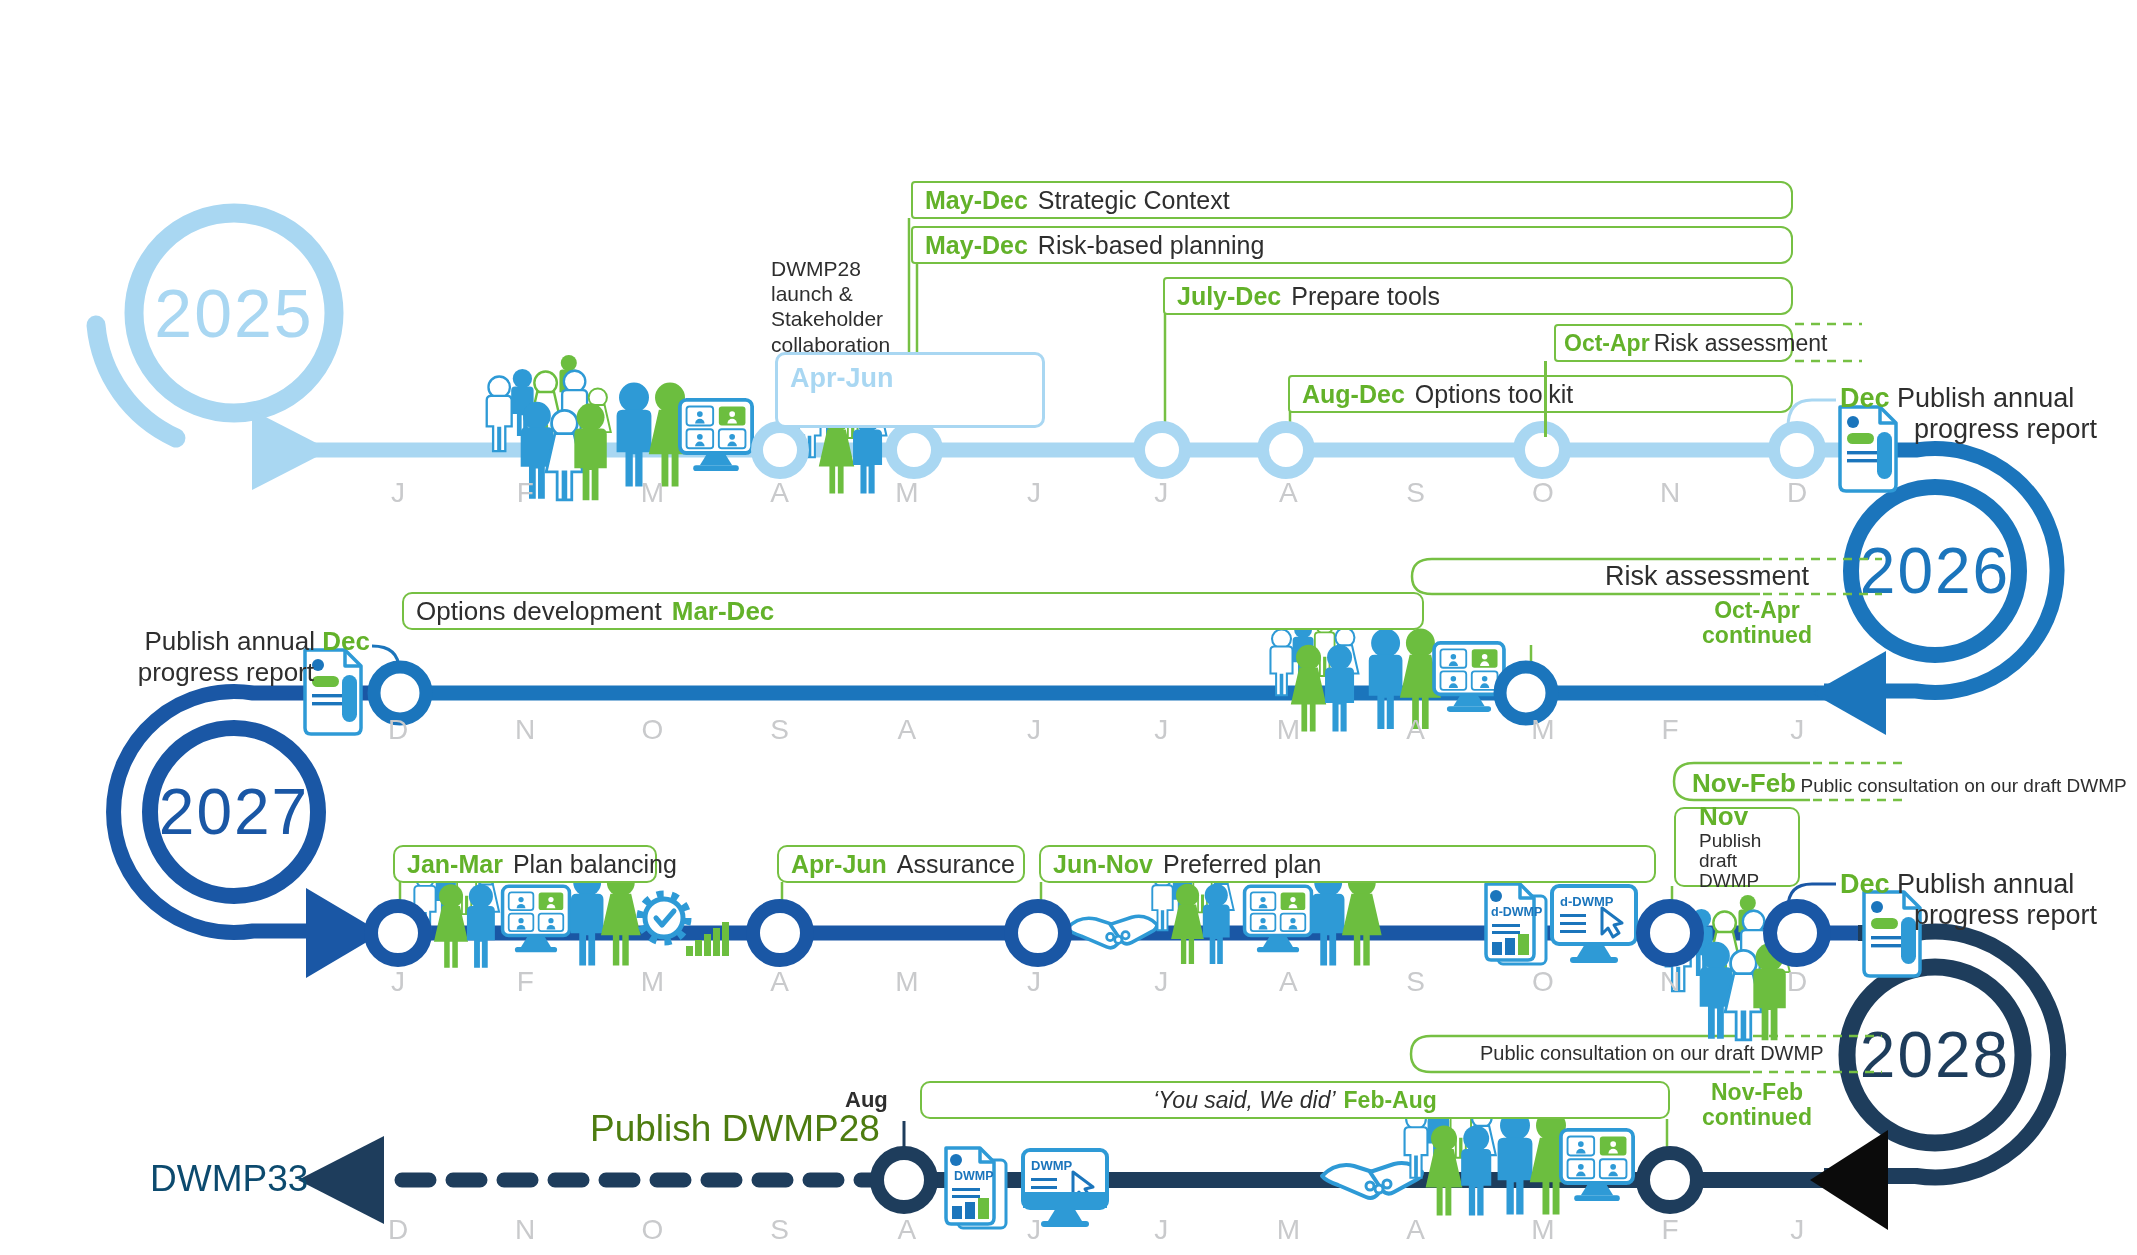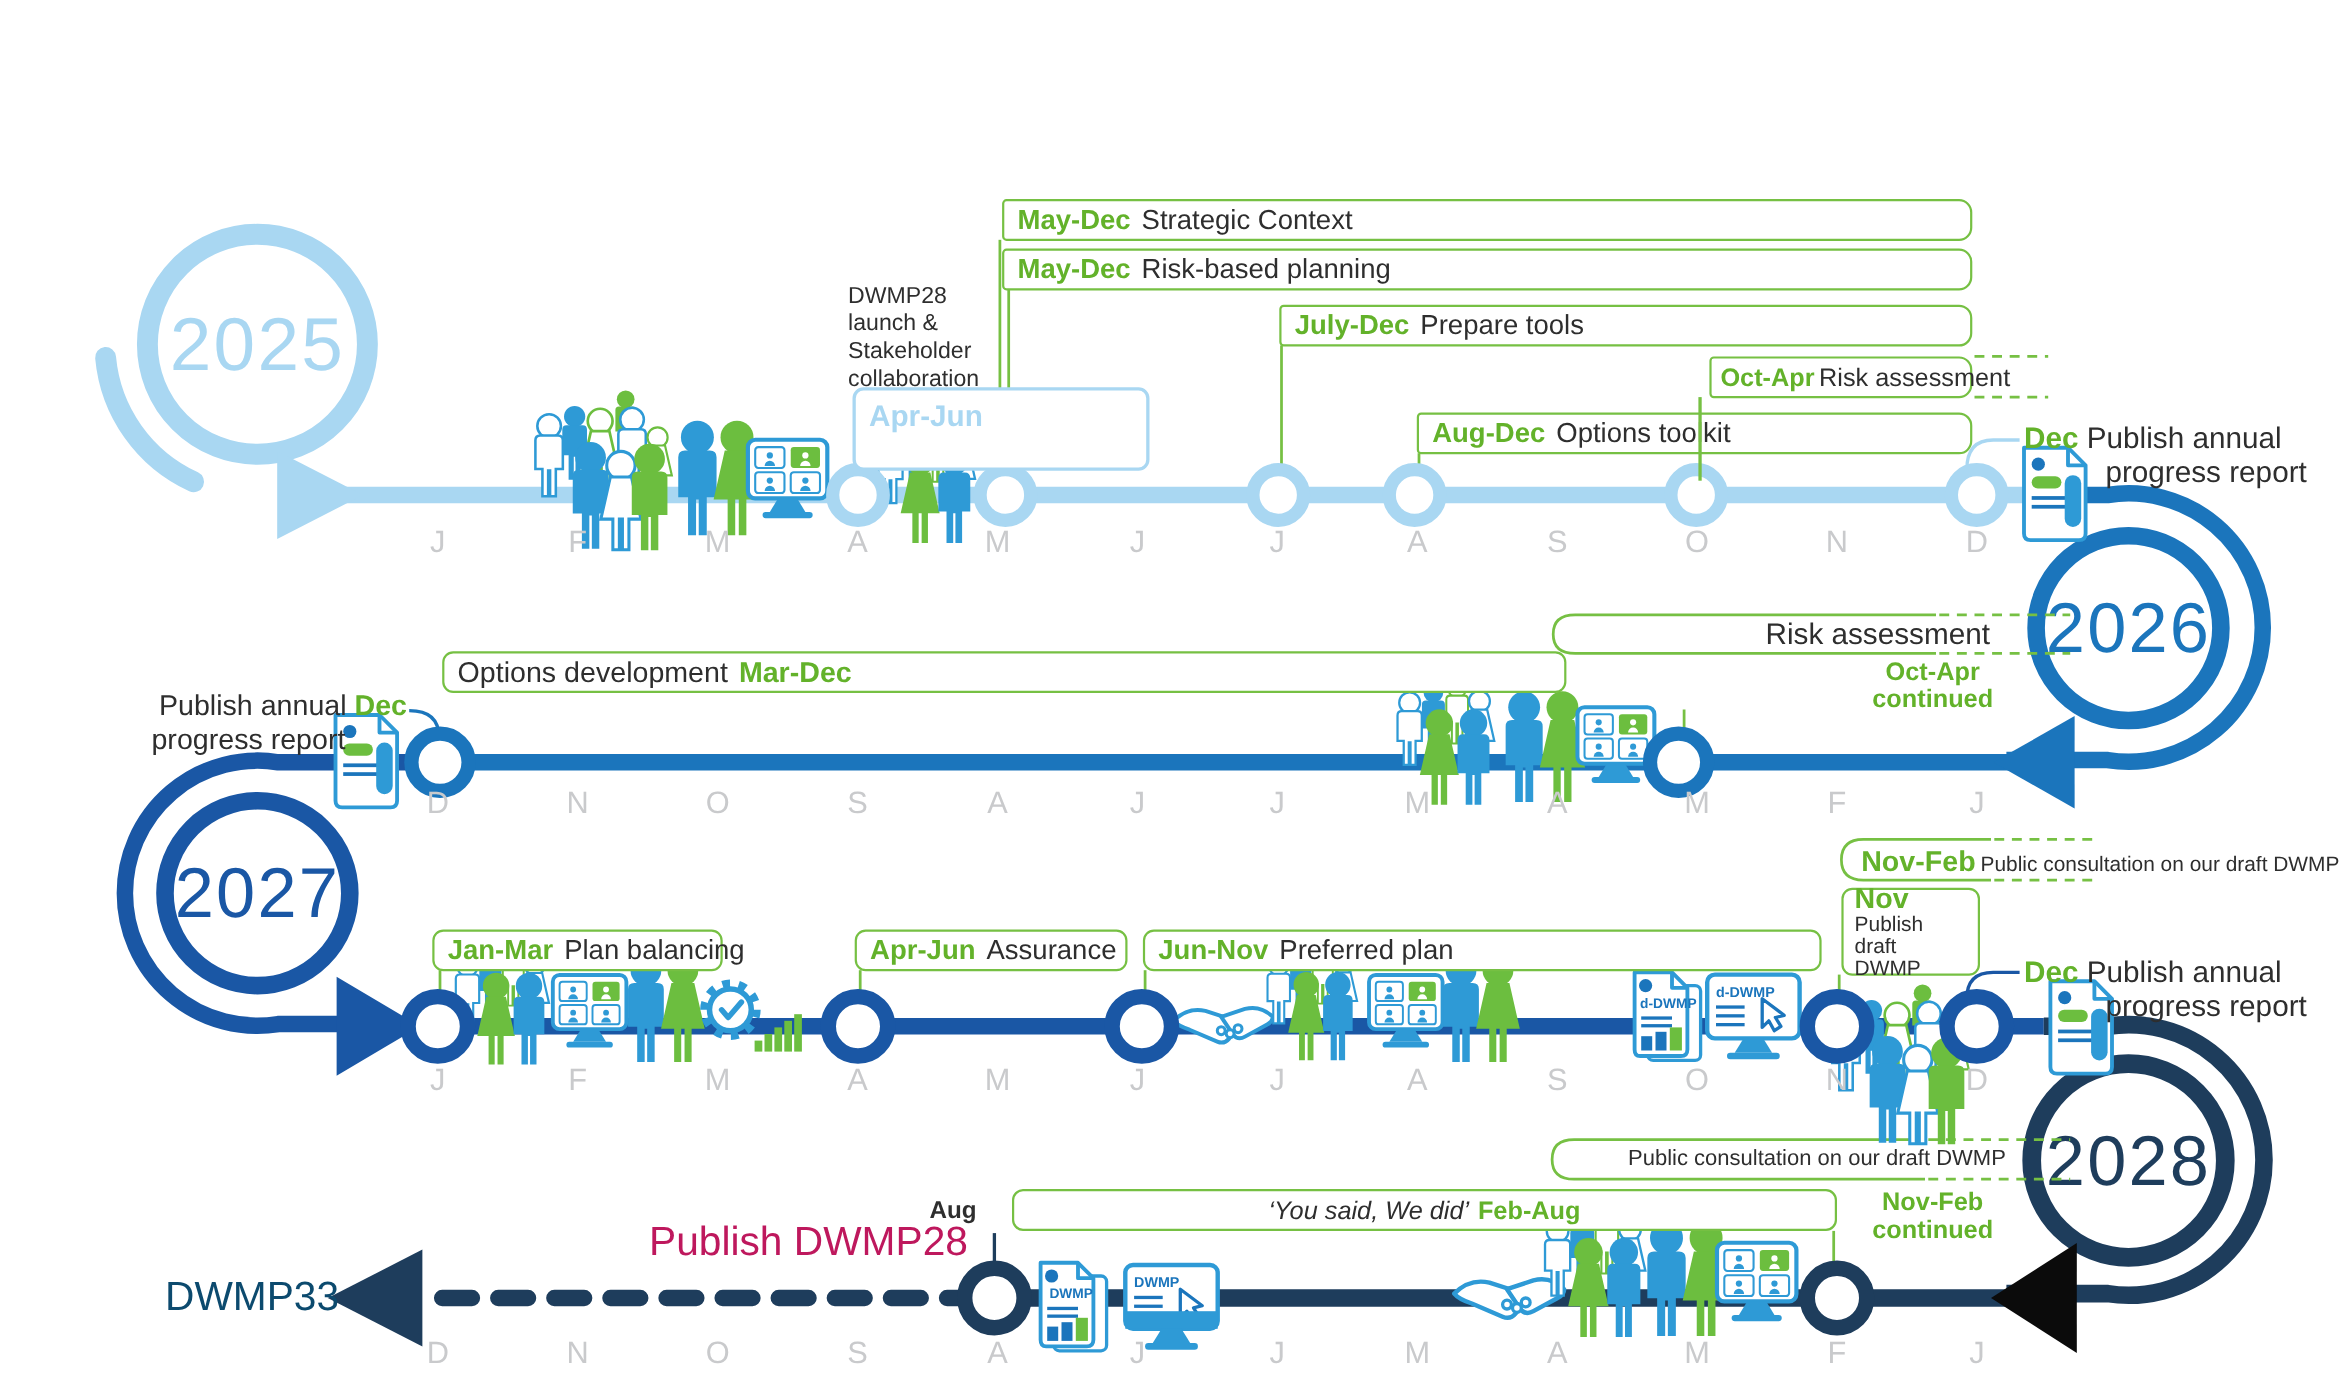--- a/index.html
+++ b/index.html
@@ -15,21 +15,21 @@
   .dt{color:#63B22A;font-weight:bold;}
   .lbl{position:absolute;white-space:nowrap;z-index:4;color:#2E2E2E;}
   .note{position:absolute;font-size:21px;line-height:1.2;color:#2E2E2E;z-index:4;}
   .aprjun{position:absolute;border:3px solid #A9D7F2;border-radius:10px;background:#fff;
           font-size:27px;font-weight:bold;color:#A9D7F2;padding:8px 12px;
           box-sizing:border-box;z-index:2;}
   .cont{position:absolute;text-align:center;font-size:23px;font-weight:bold;
         color:#63B22A;line-height:1.1;z-index:4;}
   .dec-ms{position:absolute;font-size:27px;z-index:4;color:#2E2E2E;}
   .dec-ms .ind{margin-left:74px;}
-  .big{position:absolute;font-size:37px;font-weight:500;color:#be185d;z-index:4;}
+  .big{position:absolute;font-size:37px;font-weight:500;color:#4d7c0f;z-index:4;}
   .dwmp33{position:absolute;font-size:37px;font-weight:500;color:#0c4a6e;z-index:4;}
   .vconn{position:absolute;width:2.5px;background:#76C043;z-index:5;}
   .small-lb{font-size:19px;}
   .yr{letter-spacing:2px;font-family:"Liberation Sans",sans-serif;}
   .ic-blue{fill:#2E9AD6;}
   .ic-green{fill:#6CBE3F;}
   .ic-out{fill:#fff;stroke:#2E9AD6;stroke-width:1.6;}
   .ic-outg{fill:#fff;stroke:#6CBE3F;stroke-width:1.6;}
 </style>
 </head>
@@ -442,21 +442,21 @@
   <span>Assurance</span>
 </div>
 <div class="gbox r3" style="left:1039px;top:845px;width:617px;height:38px;">
   <span class="dt">Jun-Nov</span>
   <span>Preferred plan</span>
 </div>
 <div class="lbl" style="left:1692px;top:768px;">
   <span class="dt" style="font-size:26px;">Nov-Feb</span>
   <span class="small-lb">Public consultation on our draft DWMP</span>
 </div>
-<div class="gbox r3" style="left:1674px;top:807px;width:126px;height:80px;flex-direction:column;align-items:flex-start;justify-content:center;gap:0;line-height:1.05;padding:4px 10px;">
+<div class="gbox r3" style="left:1674px;top:807px;width:126px;height:80px;flex-direction:column;align-items:flex-start;justify-content:center;gap:0;line-height:1.05;padding:4px 23px;">
   <span class="dt" style="font-size:26px;">Nov</span>
   <span class="small-lb">Publish</span>
   <span class="small-lb">draft</span>
   <span class="small-lb">DWMP</span>
 </div>
 <div class="dec-ms" style="left:1840px;top:869px;">
   <div><span class="dt">Dec</span>
        <span>Publish annual</span></div>
   <div class="ind">progress report</div>
 </div>

